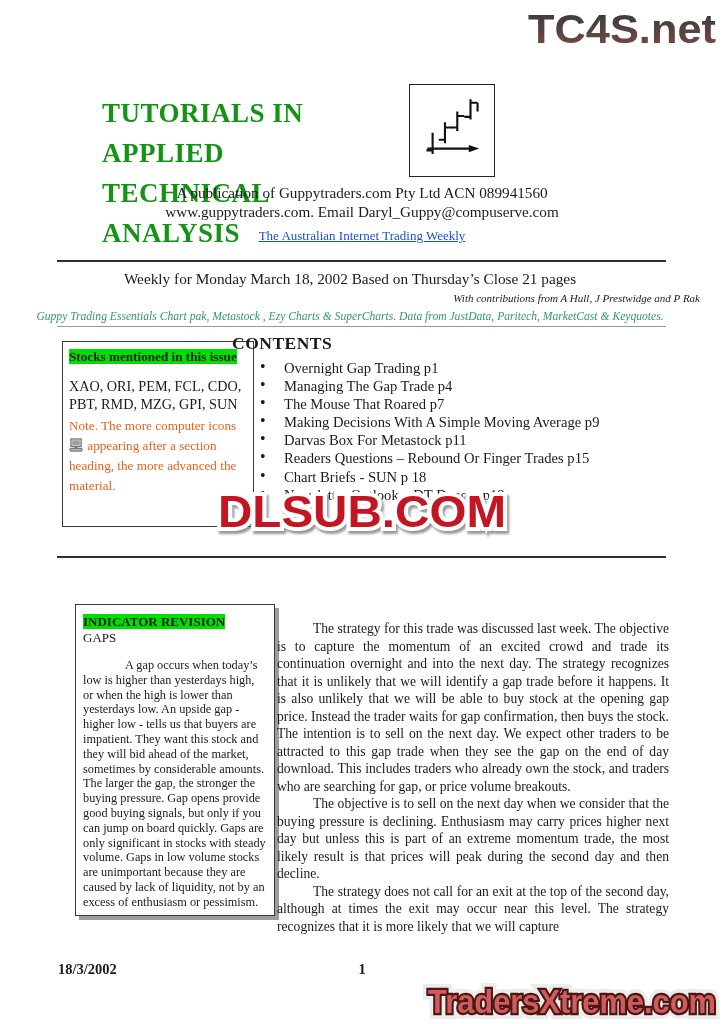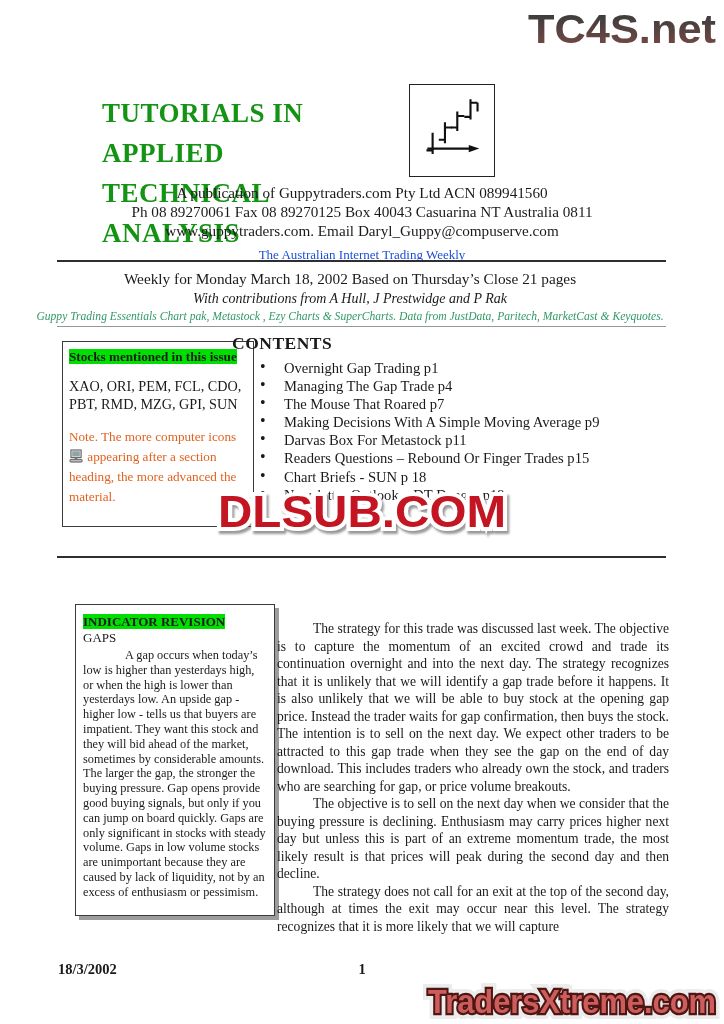--- a/index.html
+++ b/index.html
@@ -25,30 +25,30 @@
     font-size:15.2px; line-height:19px; }
   .subtitle { margin-top:5px; font-size:13px; color:#1d4ed8;text-decoration:underline; }
 
   .rule { background:#2e2e2e; }
   .rule1 { left:57px; top:260px; width:609px; height:2px; }
   .rule2 { left:57px; top:326px; width:609px; height:1px; background:#979797; }
   .rule3 { left:57px; top:556px; width:609px; height:2px; }
 
   .issue-block { left:0; top:269px; width:700px; text-align:center; }
   .issue-weekly { font-size:15.3px; line-height:20px; }
-  .issue-contrib { font-size:14px; line-height:19px; font-style:italic; }
+  .issue-contrib { font-size:11px; line-height:19px; font-style:italic;text-align:right; }
   .issue-tools { font-size:11.6px; line-height:17px; font-style:italic; color:#339966; }
 
   
   .stocks-box { left:62px; top:341px; width:192px; height:186px;
     border:1px solid #3a3a3a; padding:5px 6px; background:#fff; }
   .hl-green { background:#00e000; font-weight:bold; }
   .stocks-heading { font-size:13.2px; line-height:16.5px; }
   .stocks-list { margin-top:11px; font-size:14.2px; line-height:18.5px; }
-  .stocks-note { margin-top:13px; font-size:13.2px; line-height:20px; color:#e2621f; }
+  .stocks-note { margin-top:2px; font-size:13.2px; line-height:20px; color:#e2621f; }
   .stocks-note svg { vertical-align:-2px; }
 
   
   .contents { left:232px; top:333px; width:430px; }
   .contents-heading { font-size:17.5px; font-weight:bold; letter-spacing:0.5px; }
   .contents-list { list-style:none; margin-top:5px; padding-left:52px; }
   .contents-list li { position:relative; font-size:14.6px; line-height:18.1px; }
   .contents-list li::before { content:"\2022"; position:absolute; left:-24px; top:-1px; font-size:16px; }
 
   
@@ -60,21 +60,21 @@
   
   .article-heading { left:58px; top:565px; font-size:19.5px; font-weight:bold;
     letter-spacing:0.3px; white-space:nowrap; }
   .article-heading svg { vertical-align:-2px; margin-left:3px; }
 
   .indicator-box { left:75px; top:604px; width:200px; height:312px;
     border:1px solid #3a3a3a; background:#fff; padding:7px 7px;
     box-shadow:4px 4px 0 #9c9c9c; }
   .ind-heading { font-size:13px; line-height:16px; }
   .ind-sub { font-size:13px; line-height:16px; }
-  .ind-body { margin-top:2px; font-size:12.3px; line-height:14.8px; text-indent:42px; }
+  .ind-body { margin-top:12px; font-size:12.3px; line-height:14.8px; text-indent:42px; }
 
   .body-col { left:277px; top:620px; width:392px; text-align:justify; }
   .body-col p { font-size:13.6px; line-height:17.5px; text-indent:36px; }
 
   .footer-date { left:58px; top:961px; font-size:14.5px; font-weight:bold; }
   .footer-page { left:0; top:961px; width:724px; text-align:center;
     font-size:14.5px; font-weight:bold; }
 
   svg text { font-family:"Liberation Sans", sans-serif; }
 </style>
@@ -106,21 +106,20 @@
         <path d="M34 36 V60 M27 56 H34 M34 42 H42"></path>
         <path d="M48 24 V46 M41 42 H48 M48 29 H56"></path>
         <path d="M63 10 V33 M56 30 H63 M63 14 H71 M71 14 V24"></path>
       </g>
       <polygon points="61,62 73,66 61,70" fill="#111"></polygon>
     </svg>
   </div>
 
   <div class="abs pub-lines">
     <div>A publication of Guppytraders.com Pty Ltd ACN 089941560</div>
-    <div>Ph 08 89270061  Fax 08 89270125  Box 40043 Casuarina NT Australia  0811</div>
     <div>www.guppytraders.com.   Email  Daryl_Guppy@compuserve.com</div>
     <div class="subtitle">The Australian Internet Trading Weekly</div>
   </div>
 
   <div class="abs rule rule1"></div>
 
   <div class="abs issue-block">
     <div class="issue-weekly">Weekly for Monday March 18, 2002 Based on Thursday’s Close 21 pages</div>
     <div class="issue-contrib">With contributions from A Hull, J Prestwidge  and P Rak</div>
     <div class="issue-tools">Guppy Trading Essentials Chart pak, Metastock , Ezy Charts &amp; SuperCharts. Data from JustData, Paritech, MarketCast &amp; Keyquotes.</div>

